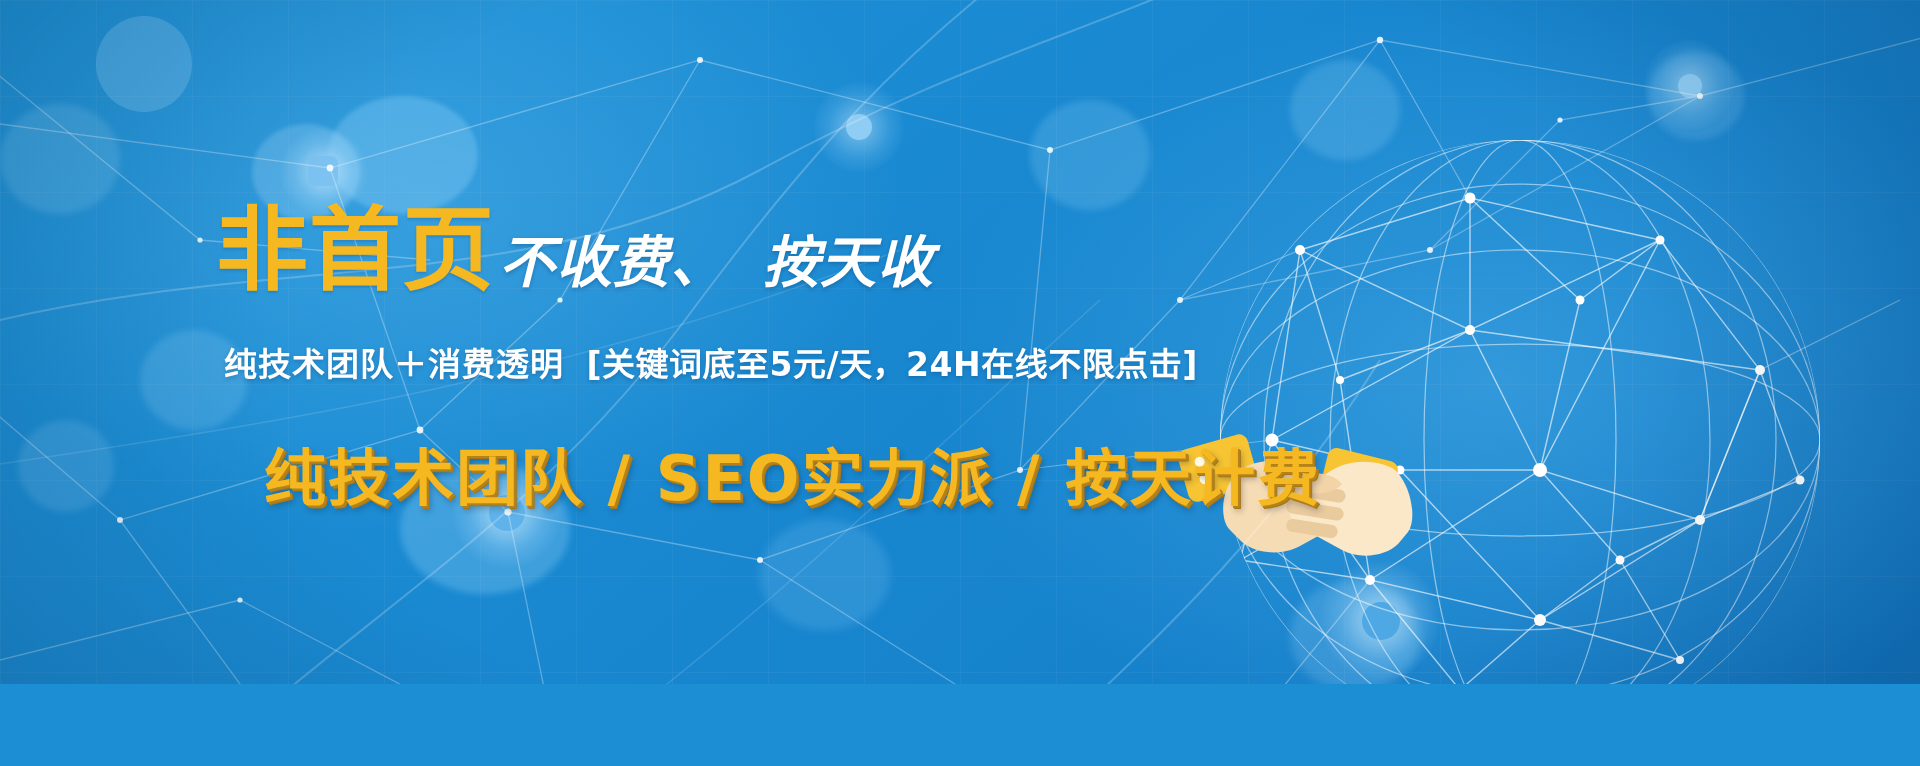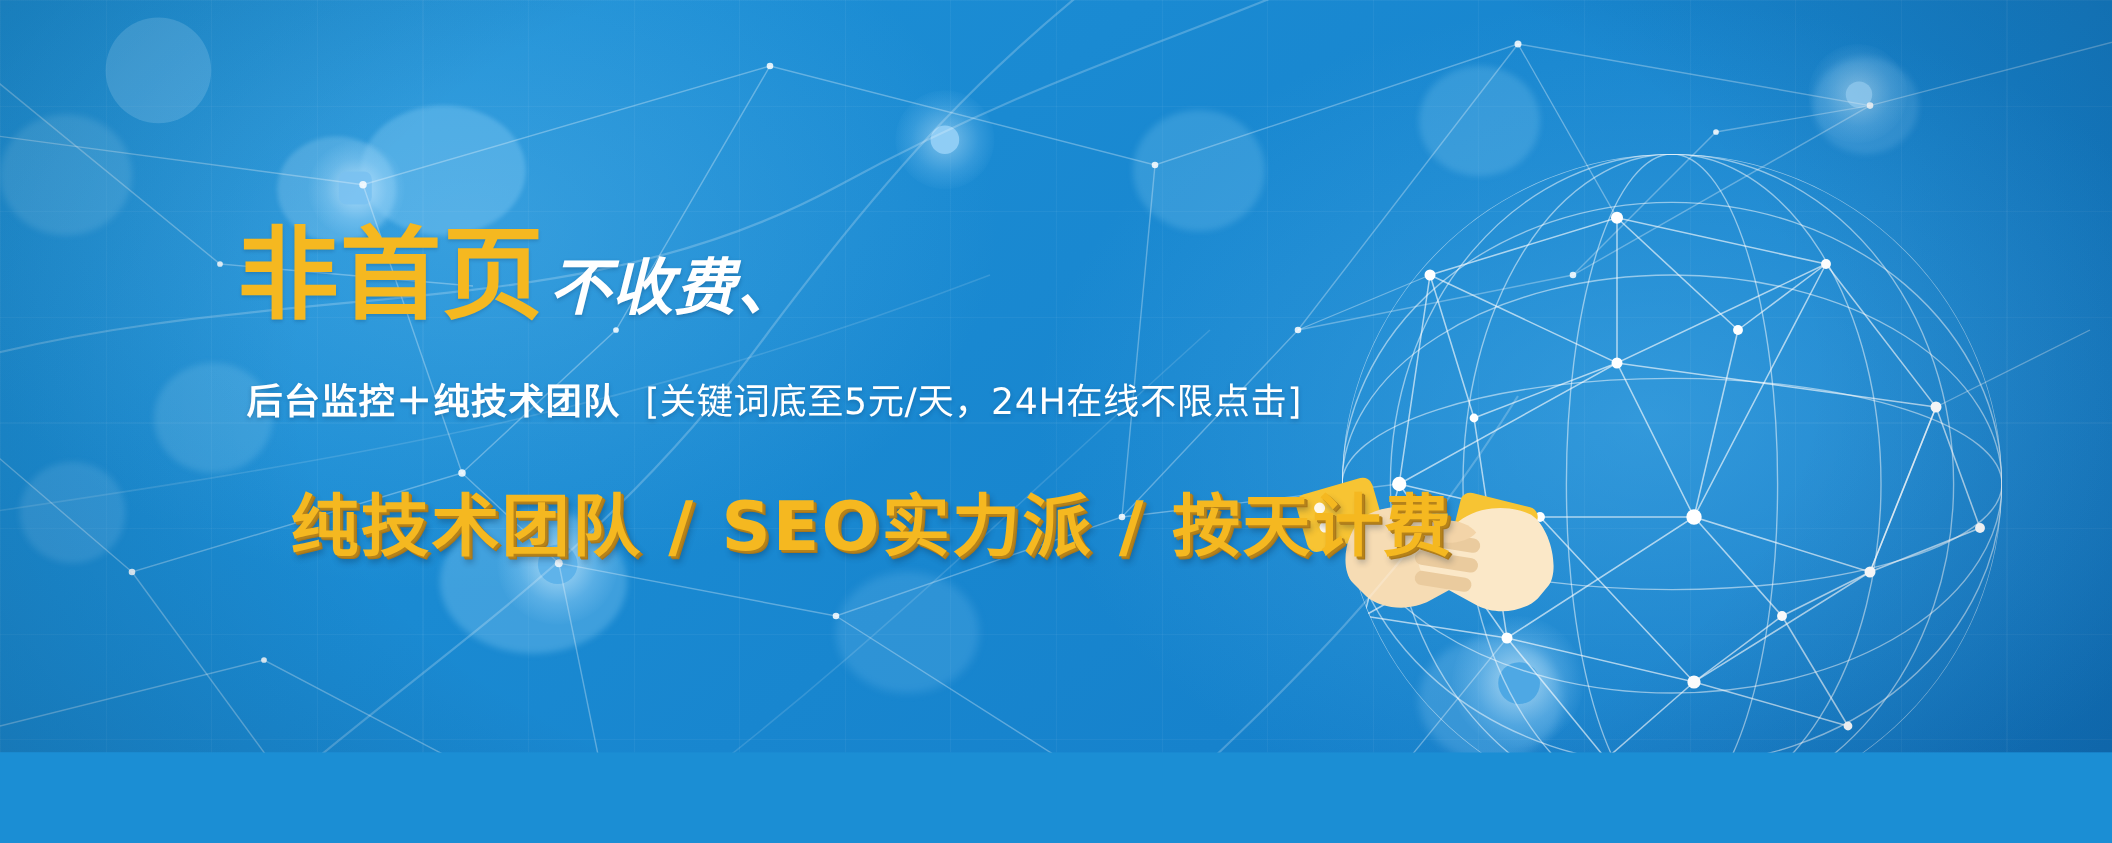--- a/index.html
+++ b/index.html
@@ -53,21 +53,21 @@
   .hl-gap{width:26px;}
 
   .subline{
     position:absolute;left:224px;top:348px;
     white-space:nowrap;color:#ffffff;
     font-size:33px;line-height:1;
     font-family:"DejaVu Sans","Liberation Sans",sans-serif;
     text-shadow:0 2px 4px rgba(0,40,80,0.25);
   }
   .sub-a{font-weight:bold;letter-spacing:1px;}
-  .sub-b{font-weight:normal;letter-spacing:0.5px;margin-left:12px;}
+  .sub-b{font-weight:bold;letter-spacing:0.5px;margin-left:12px;}
 
   .tagline{
     position:absolute;left:264px;top:448px;
     white-space:nowrap;color:#f5b820;
     font-size:62px;font-weight:bold;letter-spacing:2px;line-height:1;
     font-family:"DejaVu Sans","Liberation Sans",sans-serif;
     text-shadow:
       2px 2px 0 #b5821a,
       3px 3px 0 #a8761a,
       4px 5px 6px rgba(0,30,60,0.30);
@@ -281,23 +281,24 @@
   </svg>
 
   <div class="vignette"></div>
 
   <div class="content">
 
     <div class="headline">
       <span class="hl-big">非首页</span>
       <span class="hl-small">不收费、</span>
       <span class="hl-gap"></span>
+      <span class="hl-small">按天收</span>
     </div>
 
     <div class="subline">
-      <span class="sub-a">后台监控＋纯技术团队</span>
+      <span class="sub-a">纯技术团队＋消费透明</span>
       <span class="sub-b">[关键词底至5元/天，24H在线不限点击]</span>
     </div>
 
     <div class="tagline">纯技术团队 / SEO实力派 / 按天计费</div>
 
   </div>
 </div>
 
 </body></html>

